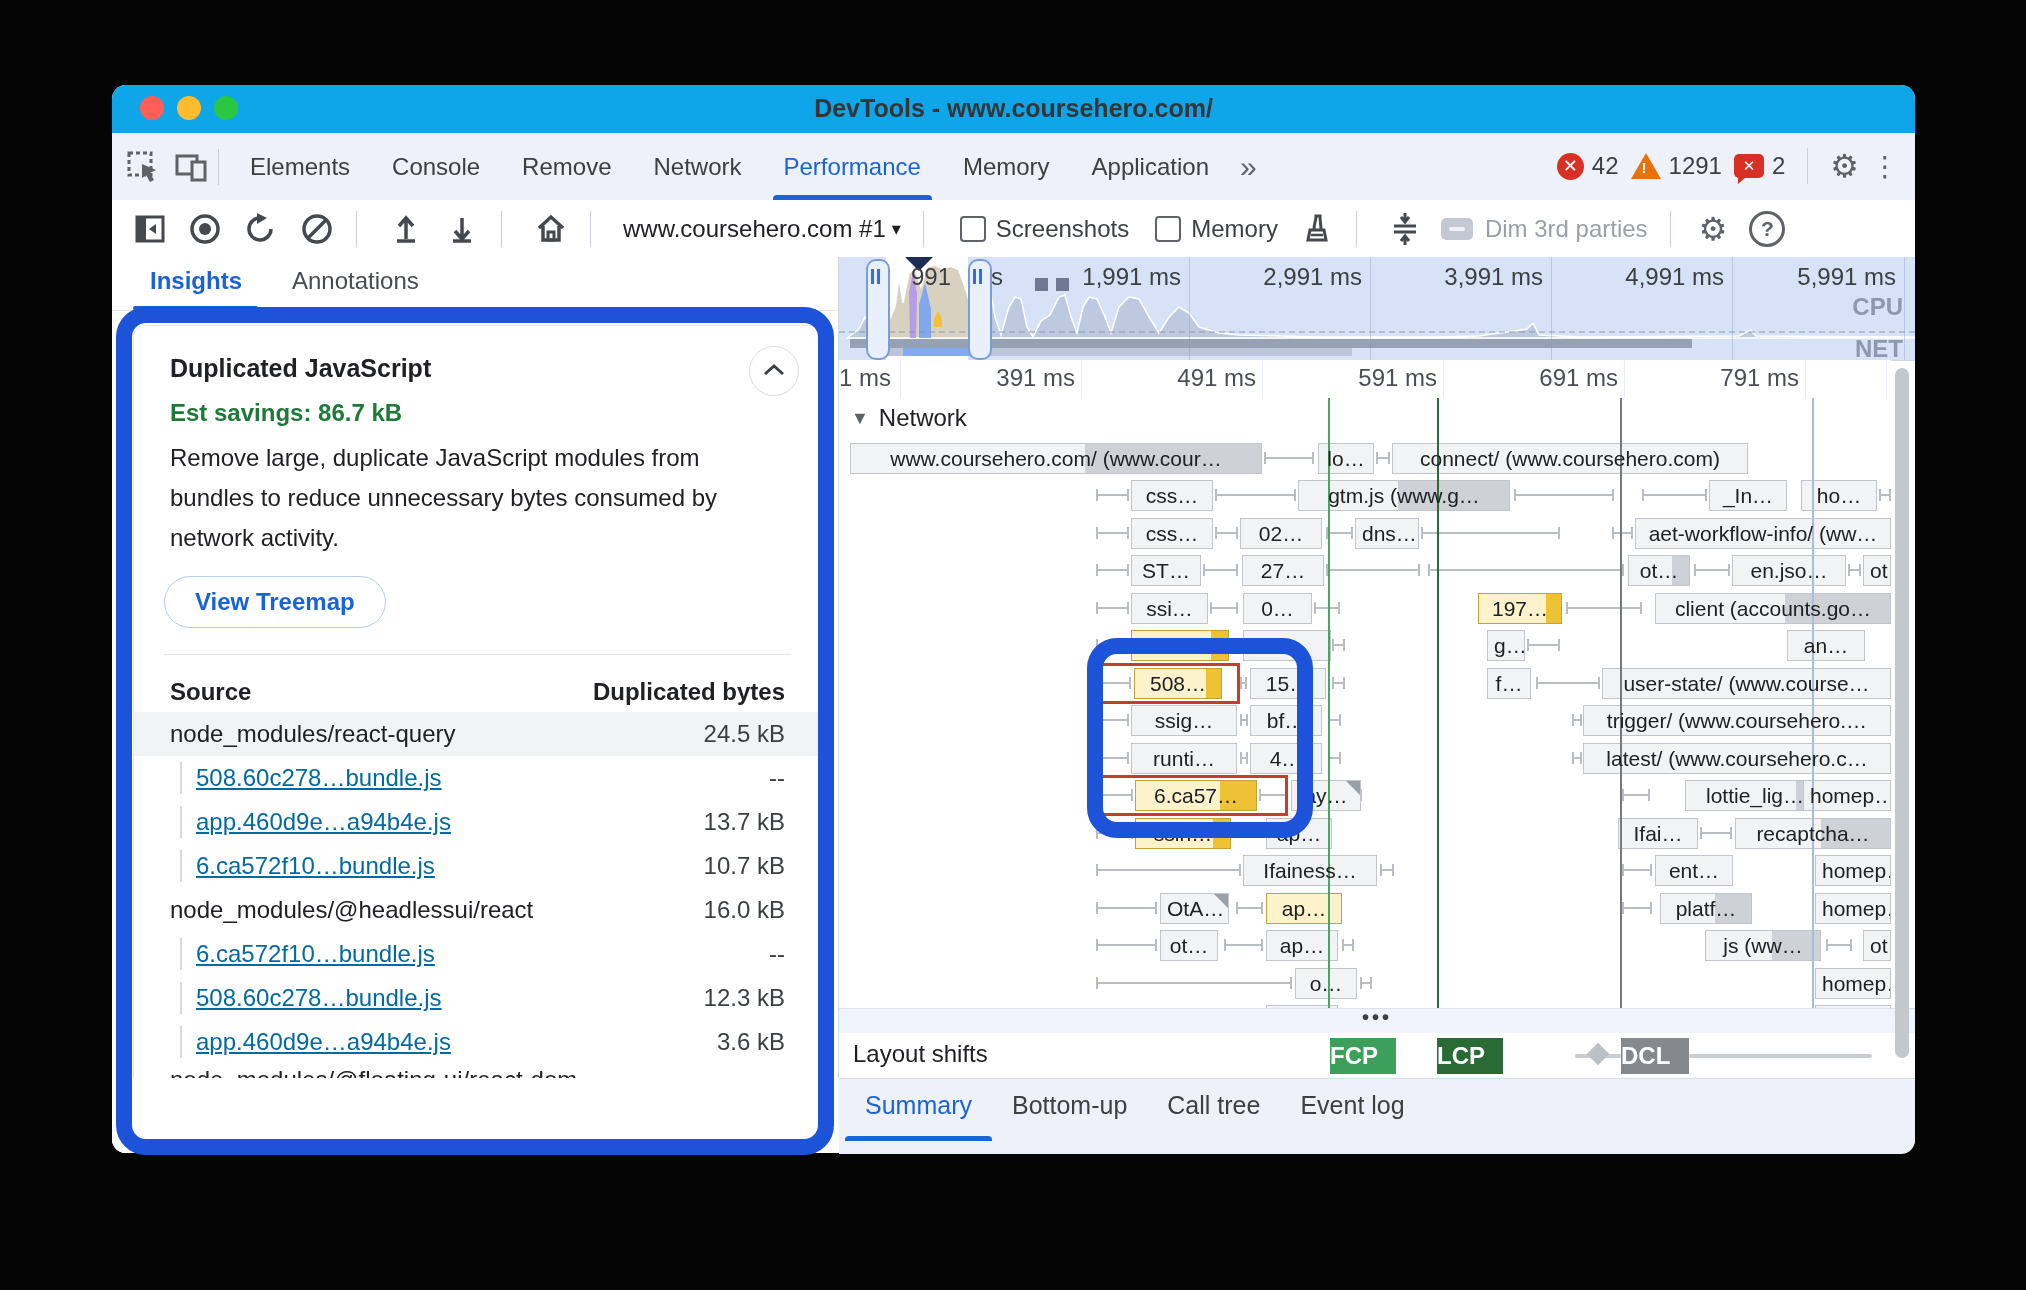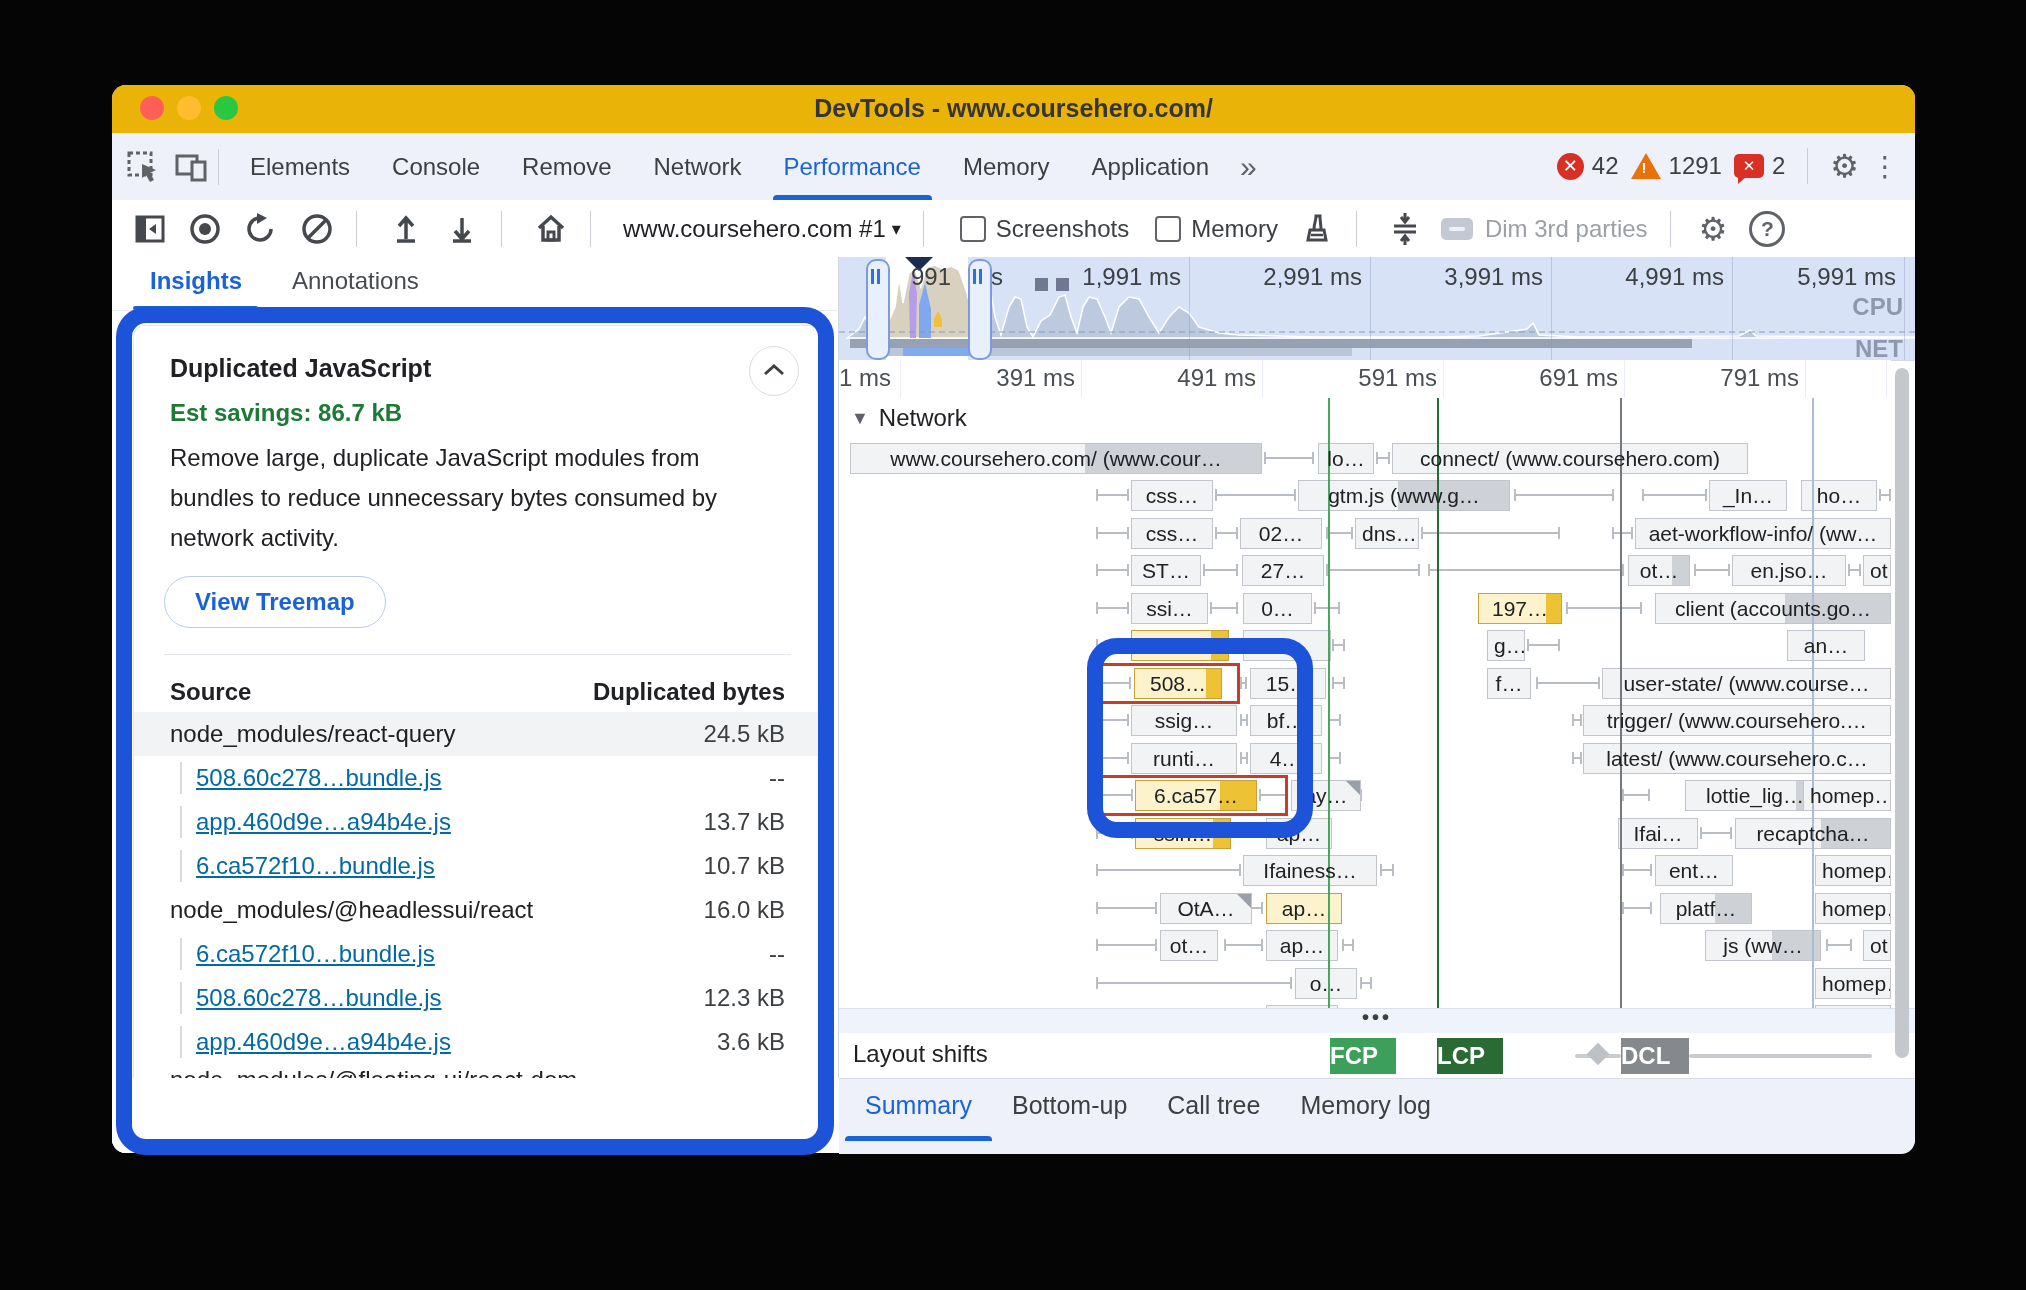--- a/index.html
+++ b/index.html
@@ -1,21 +1,21 @@
 <!DOCTYPE html>
 <html><head>
 <meta charset="utf-8">
 <style>
   html,body{margin:0;padding:0;background:#050505;}
   #stage{position:relative;width:2026px;height:1290px;background:#050505;overflow:hidden;
          font-family:"Liberation Sans","DejaVu Sans",sans-serif;color:#202124;}
   .abs{position:absolute;}
   
   .window{left:112px;top:85px;width:1803px;height:1068px;background:#fff;border-radius:14px;}
-  .titlebar{left:112px;top:85px;width:1803px;height:48px;background:#eab308;border-radius:14px 14px 0 0;
+  .titlebar{left:112px;top:85px;width:1803px;height:48px;background:#0ea5e9;border-radius:14px 14px 0 0;
             border-bottom:1px solid #d2d2d2;}
   .dot{position:absolute;top:11px;width:24px;height:24px;border-radius:50%;}
   .title{position:absolute;top:9px;left:0;width:100%;text-align:center;font-size:25px;font-weight:bold;color:#353535;}
   
   .tabbar{left:112px;top:133px;width:1803px;height:67px;background:#eef1f9;border-bottom:1px solid #d8dce5;
           display:flex;align-items:center;}
   .tbicon{width:34px;height:34px;margin-left:14px;flex:0 0 auto;}
   .vsep{width:1px;height:36px;background:#c9cdd6;margin:0 10px;flex:0 0 auto;}
   .tab{font-size:24px;color:#3c4043;padding:0 21px;height:66px;line-height:66px;flex:0 0 auto;position:relative;}
   .tab.active{color:#1a63d6;}
@@ -458,21 +458,21 @@
         <div class="bar gd" style="left: 896px; top: 420px; width: 156px;"><div class="seg" style="width: 45%;"></div><span class="lbl">recaptcha…</span></div>
         <div class="whisk" style="left: 257px; top: 471px; width: 145px;"></div>
         <div class="whisk" style="left: 541px; top: 471px; width: 14px;"></div>
         <div class="whisk" style="left: 783px; top: 471px; width: 30px;"></div>
         <div class="bar g" style="left: 404px; top: 457px; width: 134px;"><span class="lbl">Ifainess…</span></div>
         <div class="bar g" style="left: 816px; top: 457px; width: 78px;"><span class="lbl">ent…</span></div>
         <div class="bar g" style="left: 976px; top: 457px; width: 76px;"><span class="lbl">homep…</span></div>
         <div class="whisk" style="left: 257px; top: 509px; width: 61px;"></div>
         <div class="whisk" style="left: 397px; top: 509px; width: 27px;"></div>
         <div class="whisk" style="left: 783px; top: 509px; width: 30px;"></div>
-        <div class="bar g" style="left: 321px; top: 495px; width: 92px;"><div class="ctri"></div><span class="lbl">OtA…</span></div>
+        <div class="bar g" style="left: 321px; top: 495px; width: 69px;"><div class="ctri"></div><span class="lbl">OtA…</span></div>
         <div class="bar y" style="left: 427px; top: 495px; width: 76px;"><span class="lbl">ap…</span></div>
         <div class="bar gd" style="left: 821px; top: 495px; width: 92px;"><div class="seg" style="width: 40%;"></div><span class="lbl">platf…</span></div>
         <div class="bar g" style="left: 976px; top: 495px; width: 76px;"><span class="lbl">homep…</span></div>
         <div class="whisk" style="left: 257px; top: 546px; width: 61px;"></div>
         <div class="whisk" style="left: 385px; top: 546px; width: 39px;"></div>
         <div class="whisk" style="left: 503px; top: 546px; width: 12px;"></div>
         <div class="whisk" style="left: 987px; top: 546px; width: 26px;"></div>
         <div class="bar g" style="left: 321px; top: 532px; width: 58px;"><span class="lbl">ot…</span></div>
         <div class="bar g" style="left: 427px; top: 532px; width: 72px;"><span class="lbl">ap…</span></div>
         <div class="bar gd" style="left: 866px; top: 532px; width: 116px;"><div class="seg" style="width: 42%;"></div><span class="lbl">js (ww…</span></div>
@@ -514,21 +514,21 @@
   <div class="abs diamond"></div>
 
   <div class="abs chart-scroll"></div>
 
   <div class="abs corner-bl"></div>
   <div class="abs bottombar">
       <div id="bottom-tabs" style="display:flex;">
         <div class="btab active">Summary</div>
         <div class="btab">Bottom-up</div>
         <div class="btab">Call tree</div>
-        <div class="btab">Memory log</div>
+        <div class="btab">Event log</div>
       </div>
     </div>
 
   <div id="bluebox-layer">
       <div class="bluebox" style="left: 116px; top: 307px; width: 686px; height: 816px;"></div>
       <div class="bluebox" style="left: 1087px; top: 638px; width: 194px; height: 168px;"></div>
     </div>
 
 </div>
 

